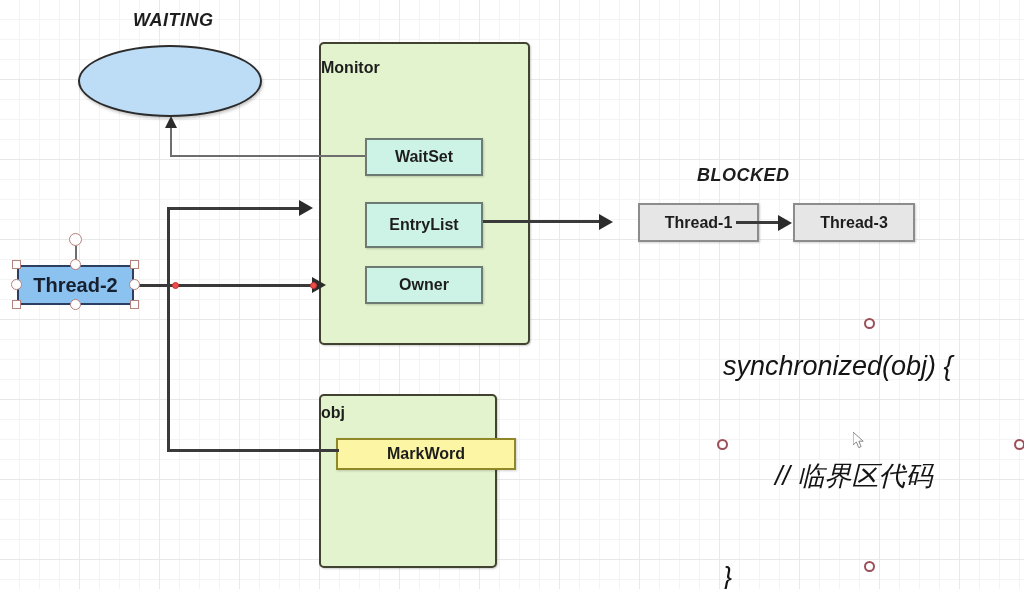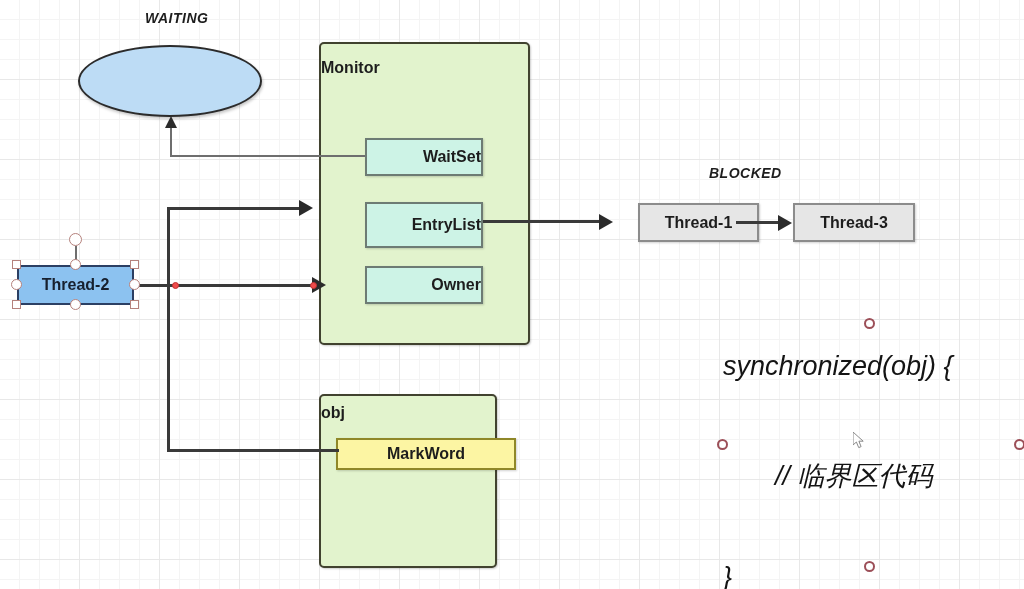--- a/index.html
+++ b/index.html
@@ -29,49 +29,47 @@
   }
   .container-title{
     position:absolute;left:0;right:0;text-align:left;
     font-weight:bold;font-size:16px;color:#1d1d1d;
   }
   
   .mint-box{
     background:#cdf3e6;border:2px solid #6d7b74;
     font-weight:bold;font-size:16px;color:#1d1d1d;
     box-shadow:1px 1px 2px rgba(0,0,0,.18);
-    justify-content:flex-end;
   }
   
   .yellow-box{
     background:#fcf5a3;border:2px solid #8f8728;
     font-weight:bold;font-size:16px;color:#1d1d1d;
     box-shadow:1px 1px 2px rgba(0,0,0,.18);
   }
   
   .gray-box{
     background:#e6e6e6;border:2px solid #8c8c8c;
     font-weight:bold;font-size:16px;color:#1d1d1d;
     box-shadow:1px 1px 2px rgba(0,0,0,.18);
   }
   
   .blue-box{
     background:#8cc2f0;border:2px solid #2b3f63;
-    font-weight:bold;font-size:16px;color:#17202e;
+    font-weight:bold;font-size:20px;color:#17202e;
   }
   
   .ellipse{
     background:#bddcf5;border:2.5px solid #2b2b2b;border-radius:50%;
     box-shadow:1px 2px 3px rgba(0,0,0,.22);
   }
   
   .state-lbl{
-    font-style:italic;font-weight:bold;font-size:14px;color:#1d1d1d;
+    font-style:italic;font-weight:bold;font-size:18px;color:#1d1d1d;
     letter-spacing:.5px;
-    margin-left:12px;
   }
   
   .code-text{
     font-style:italic;font-weight:normal;color:#141414;
     white-space:nowrap;
     margin-top:29px;
   }
   
   .seg{position:absolute;background:#3a3a3a;}
   .seg-thin{position:absolute;background:#6e6e6e;}

